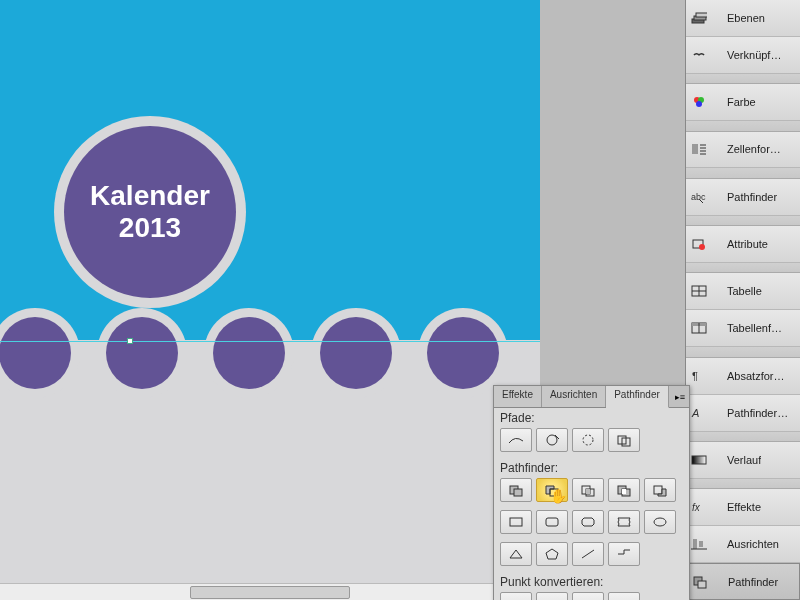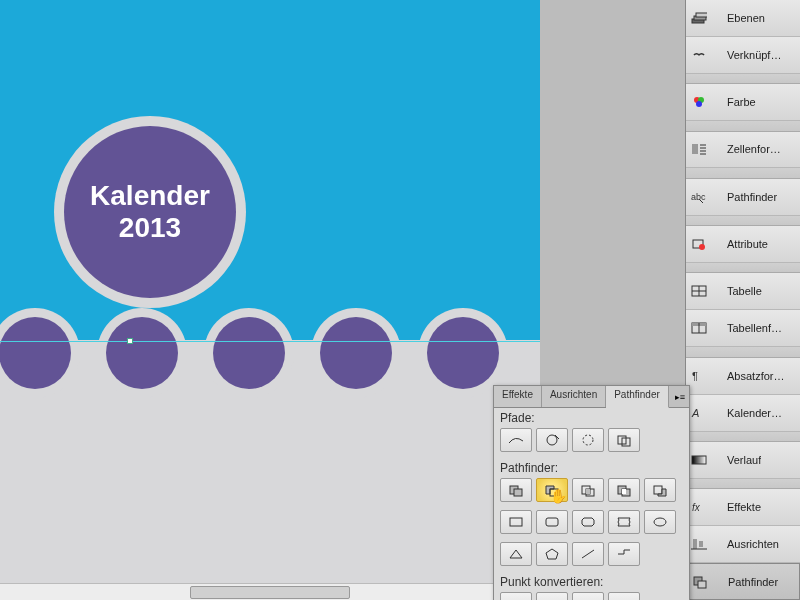--- a/index.html
+++ b/index.html
@@ -175,21 +175,21 @@
         </svg>
       </div>
       <span>Absatzfor…</span>
     </div>
   <div class="panel-item">
       <div class="picon">
         <svg width="16" height="14">
           <text x="1" y="11" font-size="11" font-style="italic" fill="#333">A</text>
         </svg>
       </div>
-      <span>Kalender…</span>
+      <span>Pathfinder…</span>
     </div>
   <div class="panel-item sep"></div>
   <div class="panel-item">
       <div class="picon">
         <svg width="16" height="14">
           <defs>
             <linearGradient id="g1">
               <stop offset="0" stop-color="#000"></stop>
               <stop offset="1" stop-color="#fff"></stop>
             </linearGradient>

